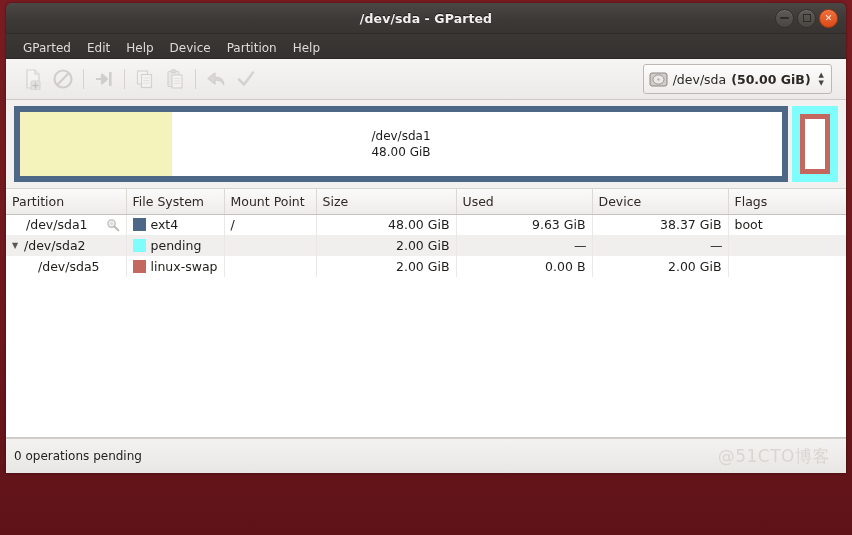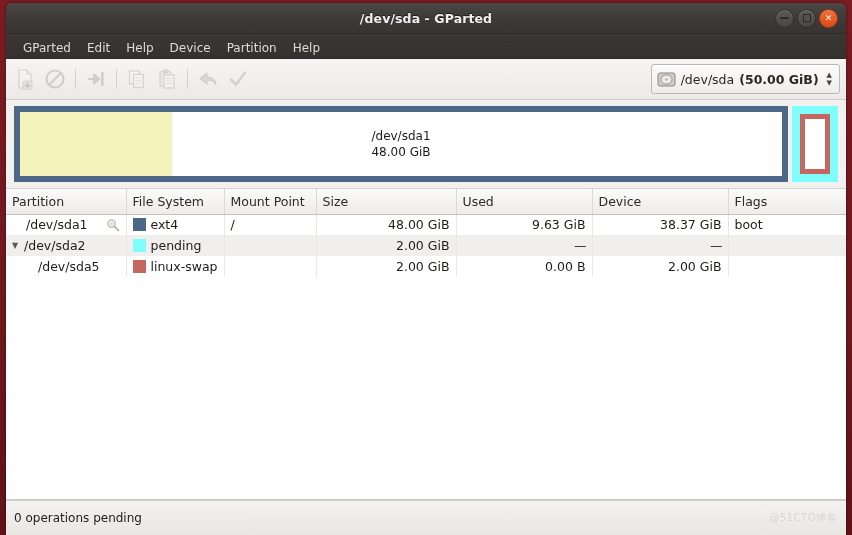--- a/index.html
+++ b/index.html
@@ -24,21 +24,21 @@
     background: linear-gradient(180deg, #7a1c21 0%, #6d181d 60%, #5f1318 100%);
     overflow: hidden;
   }
 
   
   .window {
     position: absolute;
     left: 6px;
     top: 3px;
     width: 840px;
-    height: 532px;
+    height: 470px;
     display: flex;
     flex-direction: column;
     border-radius: 5px 5px 0 0;
     box-shadow: 0 0 3px rgba(0,0,0,.45);
     overflow: hidden;
   }
 
   
   .titlebar {
     position: relative;
@@ -123,21 +123,21 @@
   }
 
   
   .toolbar {
     height: 40px;
     flex: 0 0 40px;
     background: linear-gradient(180deg, #f6f5f4 0%, #eceae8 100%);
     border-bottom: 1px solid #cdc9c5;
     display: flex;
     align-items: center;
-    padding: 0 4px;
+    padding: 0 12px;
     position: relative;
   }
   .tb-btn {
     width: 30px; height: 30px;
     display: flex; align-items: center; justify-content: center;
     opacity: .32;
     border-radius: 3px;
   }
   .tb-sep {
     width: 1px;
@@ -305,24 +305,24 @@
     align-items: center;
     padding: 4px 8px;
     position: relative;
   }
   .status-text {
     font-size: 12px;
     color: #242220;
   }
   .watermark {
     position: absolute;
-    right: 9px;
+    right: 16px;
     top: 50%;
     transform: translateY(-50%);
-    font-size: 10px;
+    font-size: 17px;
     color: #d9d6d2;
     letter-spacing: .5px;
     user-select: none;
   }
 </style>
 </head>
 <body>
 
 <div class="desktop">
   <div class="window">

